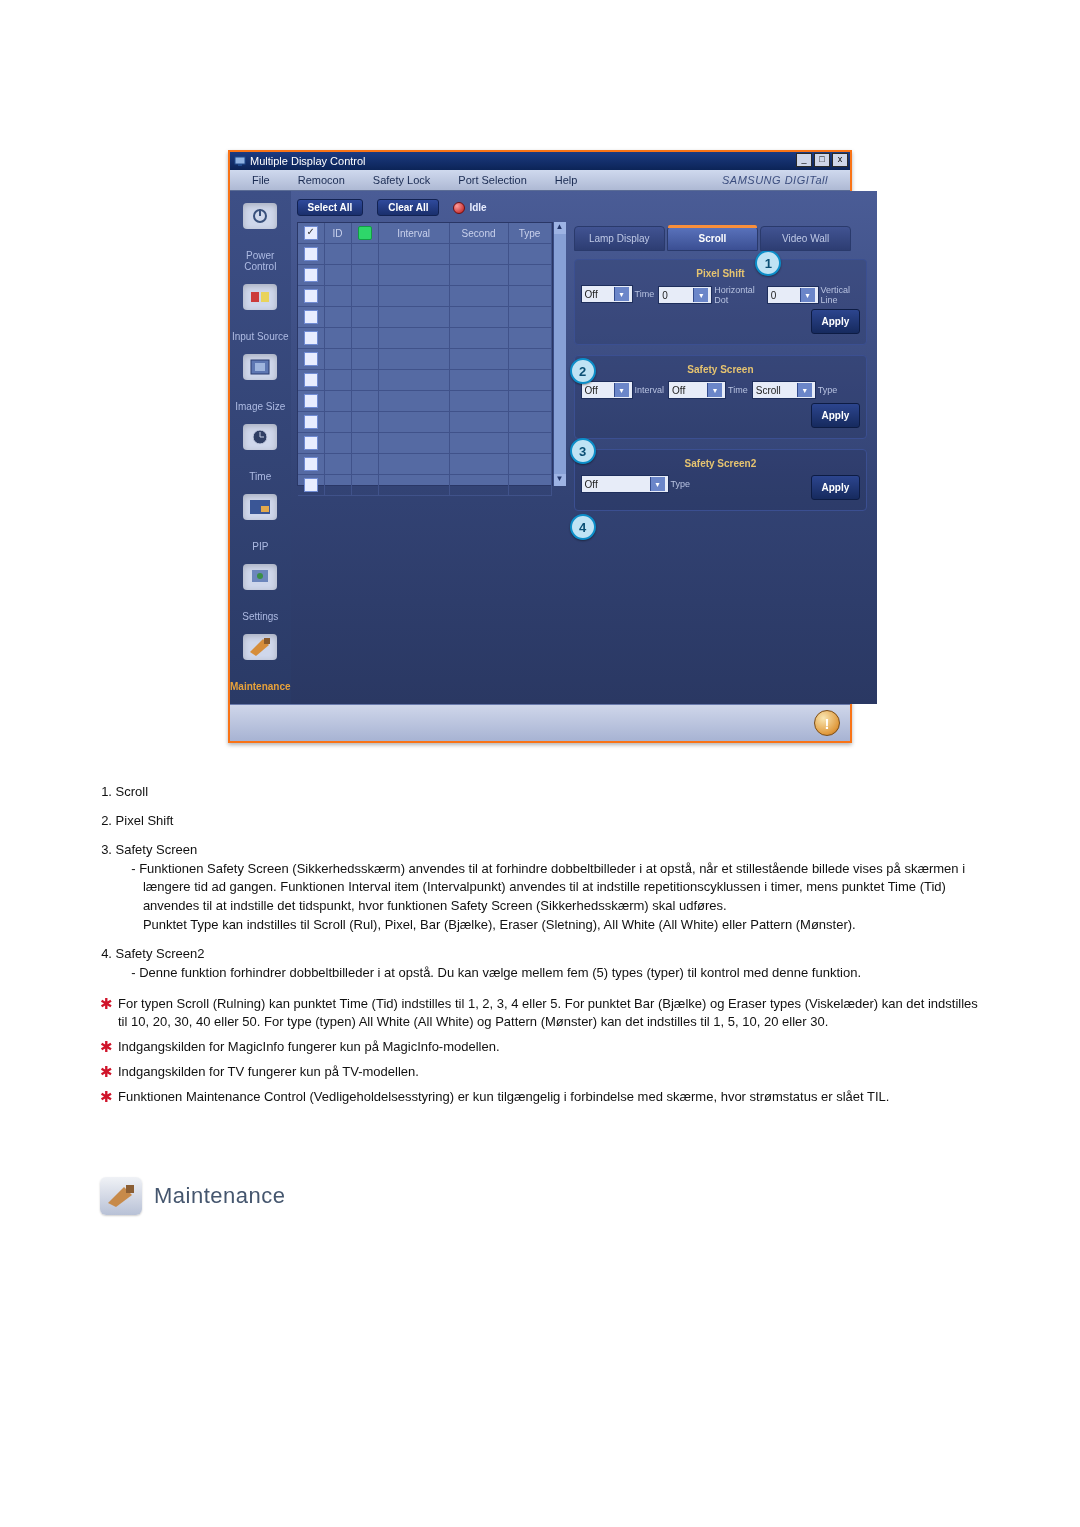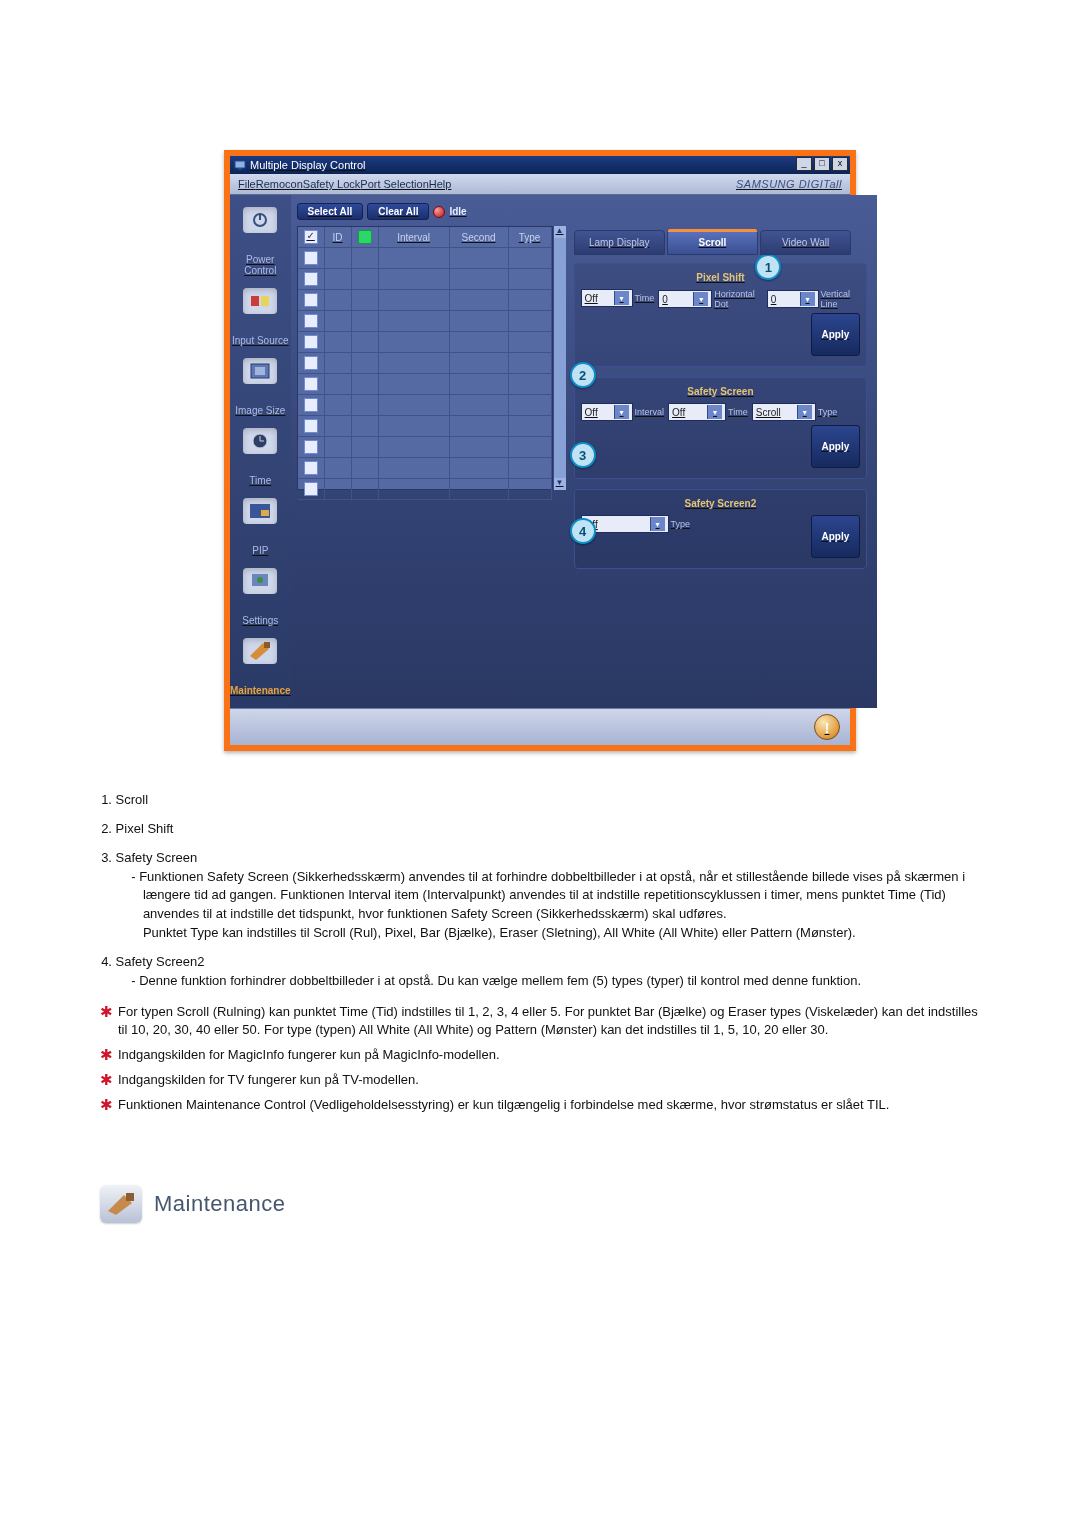--- a/index.html
+++ b/index.html
@@ -13,24 +13,23 @@
   }
   .page-inner {
     width: 880px;
     margin: 0 auto;
     padding: 50px 0 120px 0;
   }
 
   
   .app-window {
     width: 620px;
-    border: 6px solid #f97316;
+    border: 2px solid #f97316;
     margin: 100px auto 40px auto;
     box-shadow: 0 2px 4px rgba(0,0,0,0.3);
-    text-decoration: underline;
   }
   .title-bar {
     height: 18px;
     background: linear-gradient(#1c3b82,#0c2457);
     color: #fff;
     font-size: 11px;
     display: flex;
     align-items: center;
     padding: 0 4px;
     position: relative;
@@ -51,24 +50,24 @@
     font-size:9px; line-height:10px;
     text-align:center;
     color:#000;
   }
   .menu-bar {
     height: 20px;
     background: linear-gradient(#cfd9ee,#aeb9d4);
     border-bottom: 1px solid #5b6c95;
     display:flex;
     align-items:center;
-    padding: 0 8px;
+    padding: 0 22px;
     font-size:11px;
     color:#1a2b52;
-    gap:0;
+    gap:28px;
   }
   .menu-bar .brand {
     margin-left:auto;
     font-style:italic;
     color:#3b4d7e;
     letter-spacing:0.5px;
   }
   .app-body {
     display:flex;
     background:#3b4c80;
@@ -98,21 +97,21 @@
 
   
   .main {
     flex:1;
     background: linear-gradient(#4a5c96,#324273 60%, #2a3863);
     padding: 8px 6px 6px 6px;
     position:relative;
   }
   .top-actions {
     display:flex;
-    gap:4px;
+    gap:14px;
     align-items:center;
     margin-bottom:6px;
     font-size:10px;
   }
   .pill-btn {
     background: linear-gradient(#2f4a9c,#1a2f6c);
     color:#fff;
     padding:2px 10px;
     border-radius:3px;
     border:1px solid #122252;
@@ -232,21 +231,21 @@
     color:#fff; font-size:8px;
     margin-left:3px;
     border-left:1px solid #324a8c;
   }
   .sublabel { font-size:9px; color:#b7c2e0; }
   .apply-btn {
     background:linear-gradient(#2c458e,#162a5e);
     color:#fff;
     border:1px solid #0d1c44;
     border-radius:3px;
-    padding:15px 10px;
+    padding:6px 10px;
     font-size:10px;
     font-weight:bold;
     margin-left:auto;
   }
 
   .callout {
     position:absolute;
     width:22px;height:22px;
     border-radius:50%;
     border:2px solid #0c8ec9;

